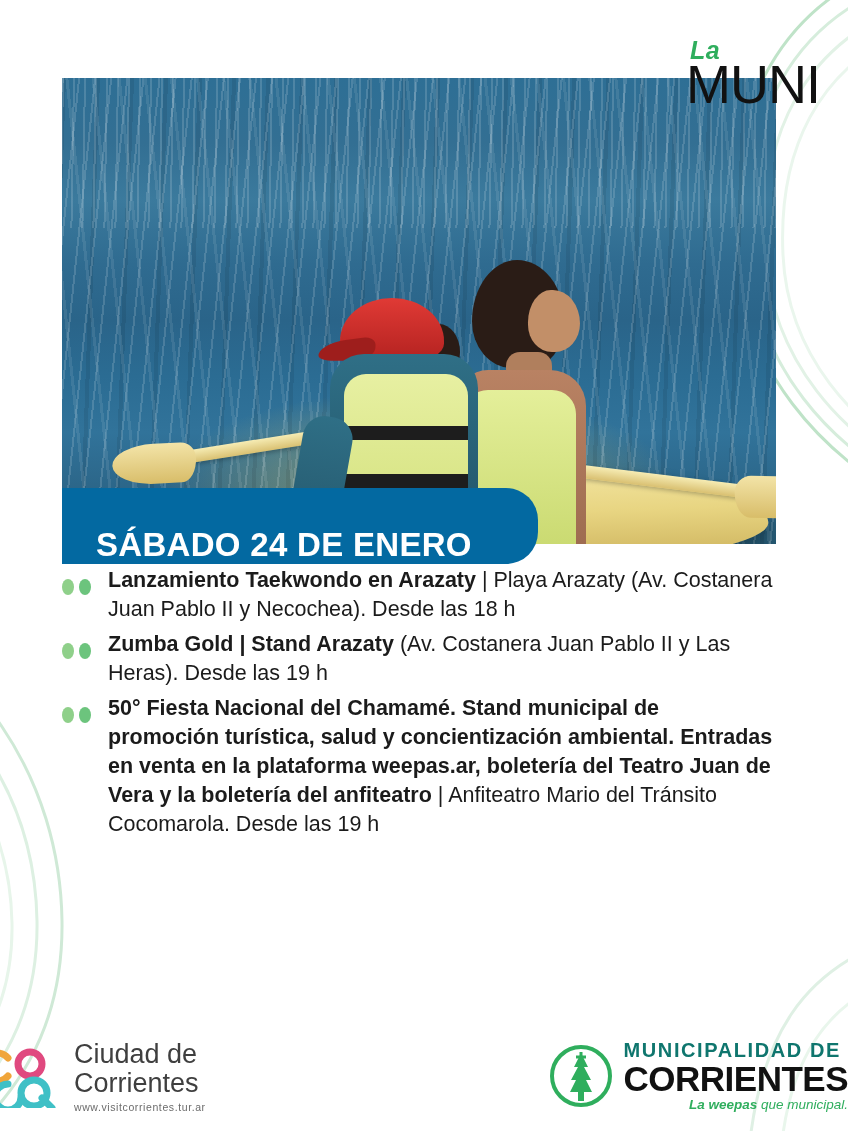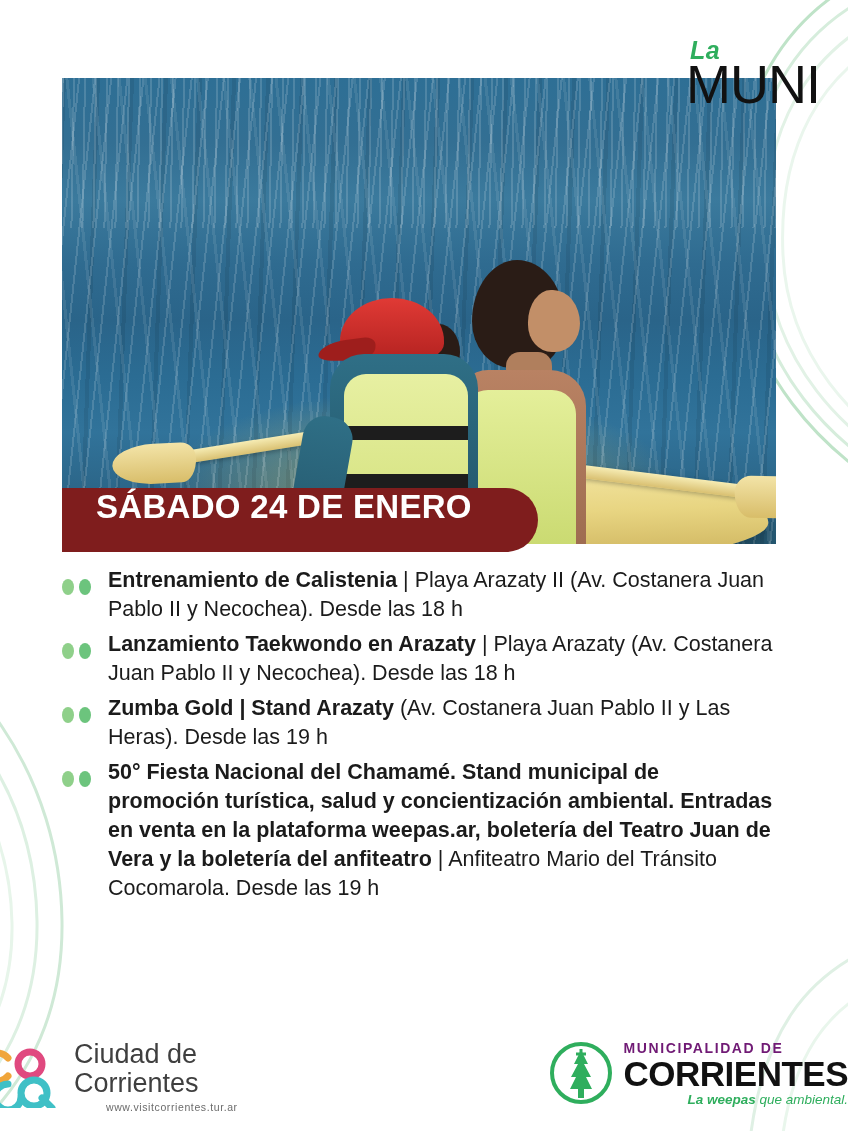--- a/index.html
+++ b/index.html
@@ -178,25 +178,25 @@
   .p-back .arm {
     position: absolute; left: -34px; top: 118px; width: 50px; height: 120px;
     background: linear-gradient(180deg,#2f6f86,#25596e);
     border-radius: 22px; transform: rotate(10deg);
   }
 
   
   .date-banner {
     position: absolute;
     left: 62px; top: 488px;
-    height: 64px;
+    height: 76px;
     min-width: 476px;
-    background: #7f1d1d;
+    background: #0369a1;
     border-radius: 0 32px 32px 0;
-    display: flex; align-items: flex-start;
+    display: flex; align-items: flex-end;
     padding: 0 46px 0 34px;
     z-index: 5;
   }
   .date-banner .date-text {
     color: #ffffff;
     font-size: 33px;
     font-weight: 800;
     letter-spacing: .3px;
     white-space: nowrap;
   }
@@ -249,28 +249,27 @@
   .cc-text { line-height: 1.05; }
   .cc-text .l1, .cc-text .l2 {
     font-size: 27px; color: #3f3f3f; font-weight: 400;
   }
   .cc-text .url {
     display: block;
     font-size: 10.5px;
     color: #6b6b6b;
     letter-spacing: .6px;
     margin-top: 5px;
-    margin-left: 32px;
   }
   .muni-logo { display: flex; align-items: center; gap: 12px; }
   .muni-mark { width: 62px; height: 66px; position: relative; }
   .muni-text { line-height: 1; }
   .muni-text .m1 {
     display: block;
-    font-size: 14px; color: #701a75; font-weight: 700; letter-spacing: 1.6px;
+    font-size: 20px; color: #0f766e; font-weight: 700; letter-spacing: 1.6px;
   }
   .muni-text .m2 {
     display: block;
     font-size: 35px; color: #111; font-weight: 800; letter-spacing: -.5px; margin-top: 1px;
   }
   .muni-text .m3 {
     display: block;
     font-size: 13.5px; color: #2fae5d; font-style: italic; text-align: right; margin-top: 2px;
   }
   .muni-text .m3 .bold { font-weight: 700; }
@@ -329,27 +328,20 @@
       </div>
     </div>
   </div>
 
   <div class="date-banner">
     <span class="date-text">SÁBADO 24 DE ENERO</span>
   </div>
 
   <div class="events">
 
-    <div class="event">
-      <span class="bullet">
-        <i class="dot"></i>
-        <i class="dot d2"></i>
-      </span>
-      <p class="event-text"><b>Entrenamiento de Calistenia</b><span> | Playa Arazaty II (Av. Costanera Juan Pablo II y Necochea). Desde las 18 h</span></p>
-    </div>
 
     <div class="event">
       <span class="bullet">
         <i class="dot"></i>
         <i class="dot d2"></i>
       </span>
       <p class="event-text"><b>Lanzamiento Taekwondo en Arazaty</b><span> | Playa Arazaty (Av. Costanera Juan Pablo II y Necochea). Desde las 18 h</span></p>
     </div>
 
     <div class="event">
@@ -394,19 +386,19 @@
         <svg viewBox="0 0 62 66" width="62" height="66">
           <circle cx="31" cy="33" r="29" fill="none" stroke="#2fae5d" stroke-width="4"></circle>
           <path d="M31 10 l7 14 h-4 l7 13 h-5 l6 12 H20 l6 -12 h-5 l7 -13 h-4 z" fill="#2fae5d"></path>
           <rect x="28" y="46" width="6" height="12" fill="#2fae5d"></rect>
           <path d="M26 14 h10 M31 9 v12" stroke="#2fae5d" stroke-width="3"></path>
         </svg>
       </span>
       <span class="muni-text">
         <span class="m1">MUNICIPALIDAD DE</span>
         <span class="m2">CORRIENTES</span>
-        <span class="m3"><span class="bold">La weepas</span><span> que ambiental.</span></span>
+        <span class="m3"><span class="bold">La weepas</span><span> que municipal.</span></span>
       </span>
     </div>
 
   </div>
 
 </div>
 
 </body></html>

